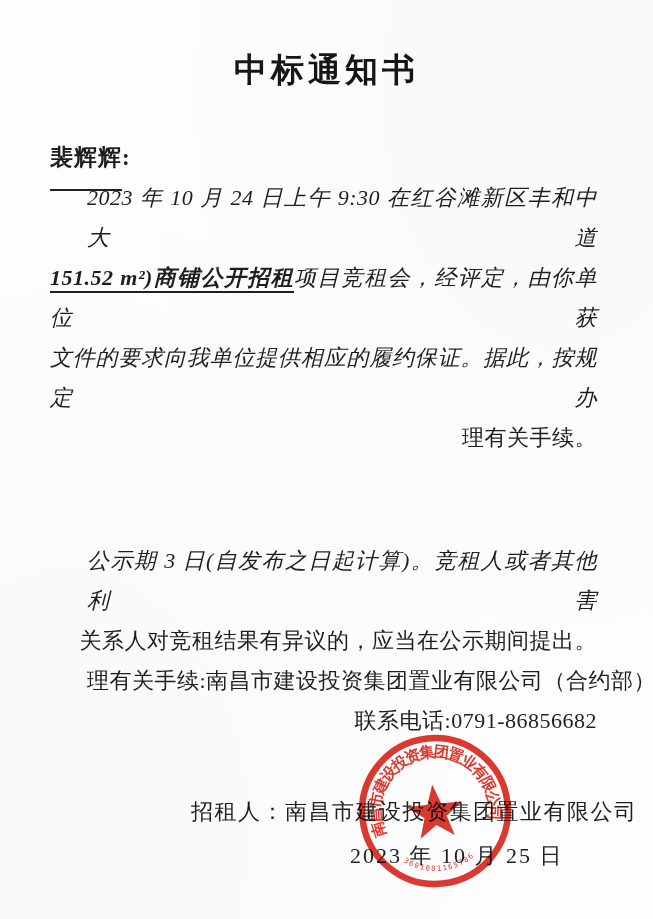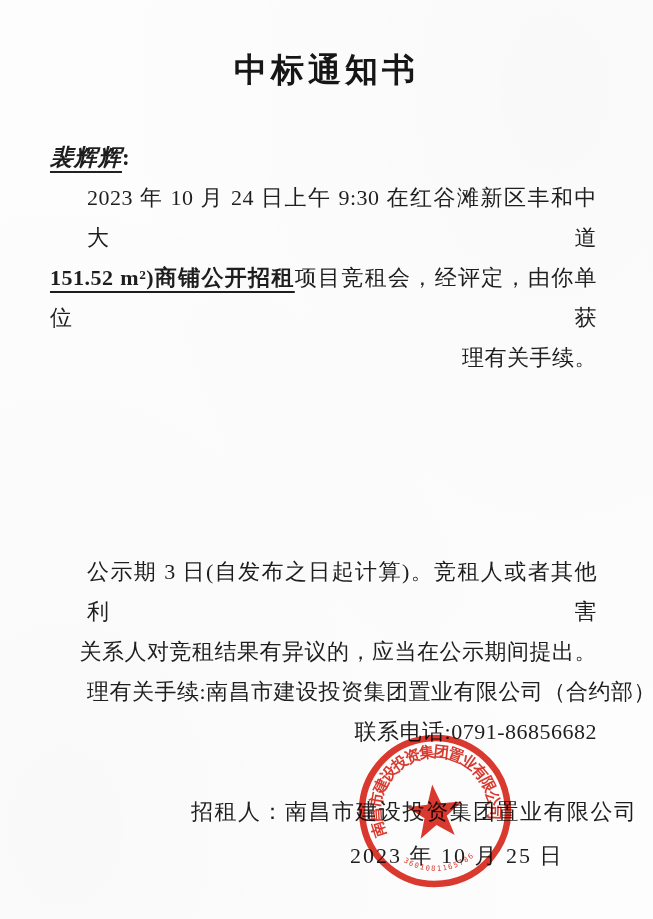--- a/index.html
+++ b/index.html
@@ -20,32 +20,32 @@
     position:absolute; top:48px; left:0; width:100%;
     text-align:center;
     font-size:33px; font-weight:700; letter-spacing:4px;
     color:#161616;
   }
   .addressee {
     position:absolute; top:142px; left:50px;
     font-size:23px; font-weight:700; letter-spacing:1px;
   }
   .addressee .name {
-    border-bottom:2px solid #222; padding-bottom:1px;font-style:italic;
+    border-bottom:2px solid #222; padding-bottom:19px;
   }
   .textblock {
     position:absolute; left:50px; right:56px;
     font-size:22px; line-height:40px;
     letter-spacing:0.5px;
     color:#1e1e1e;
   }
   .para1 { top:178px; }
-  .notice { top:541px;margin-top:11px; }
+  .notice { top:541px; }
   .line { width:100%; white-space:nowrap;text-align:right; }
-  .line.fill { text-align:justify; text-align-last:justify; white-space:normal; }
+  .line.fill { text-align:justify; text-align-last:justify; white-space:normal;font-style:italic; }
   .line.indent { padding-left:37px; }
   .em {
     font-weight:700;
     text-decoration:underline;
     text-underline-offset:6px;
     text-decoration-thickness:2px;
   }
   .result {
     position:absolute; top:460px; left:50px;
     font-size:23px; font-weight:700; letter-spacing:1px;
@@ -82,20 +82,21 @@
 
 <div class="page">
 
   <div class="doc-title">中标通知书</div>
 
   <div class="addressee"><span class="name">裴辉辉</span><span>:</span></div>
 
   <div class="textblock para1">
       <div class="line indent fill"><span>2023 年 10 月 24 日上午 9:30 在红谷滩新区丰和中大道</span></div>
       <div class="line fill"><span class="em">151.52 m²)商铺公开招租</span><span>项目竞租会，经评定，由你单位获</span></div>
+      <div class="line fill"><span>文件的要求向我单位提供相应的履约保证。据此，按规定办</span></div>
       <div class="line"><span>理有关手续。</span></div>
     </div>
 
 
   <div class="textblock notice">
       <div class="line indent fill"><span>公示期 3 日(自发布之日起计算)。竞租人或者其他利害</span></div>
       <div class="line"><span>关系人对竞租结果有异议的，应当在公示期间提出。</span></div>
       <div class="line indent"><span>理有关手续:南昌市建设投资集团置业有限公司（合约部）</span></div>
       <div class="line indent"><span>联系电话:0791-86856682</span></div>
     </div>

